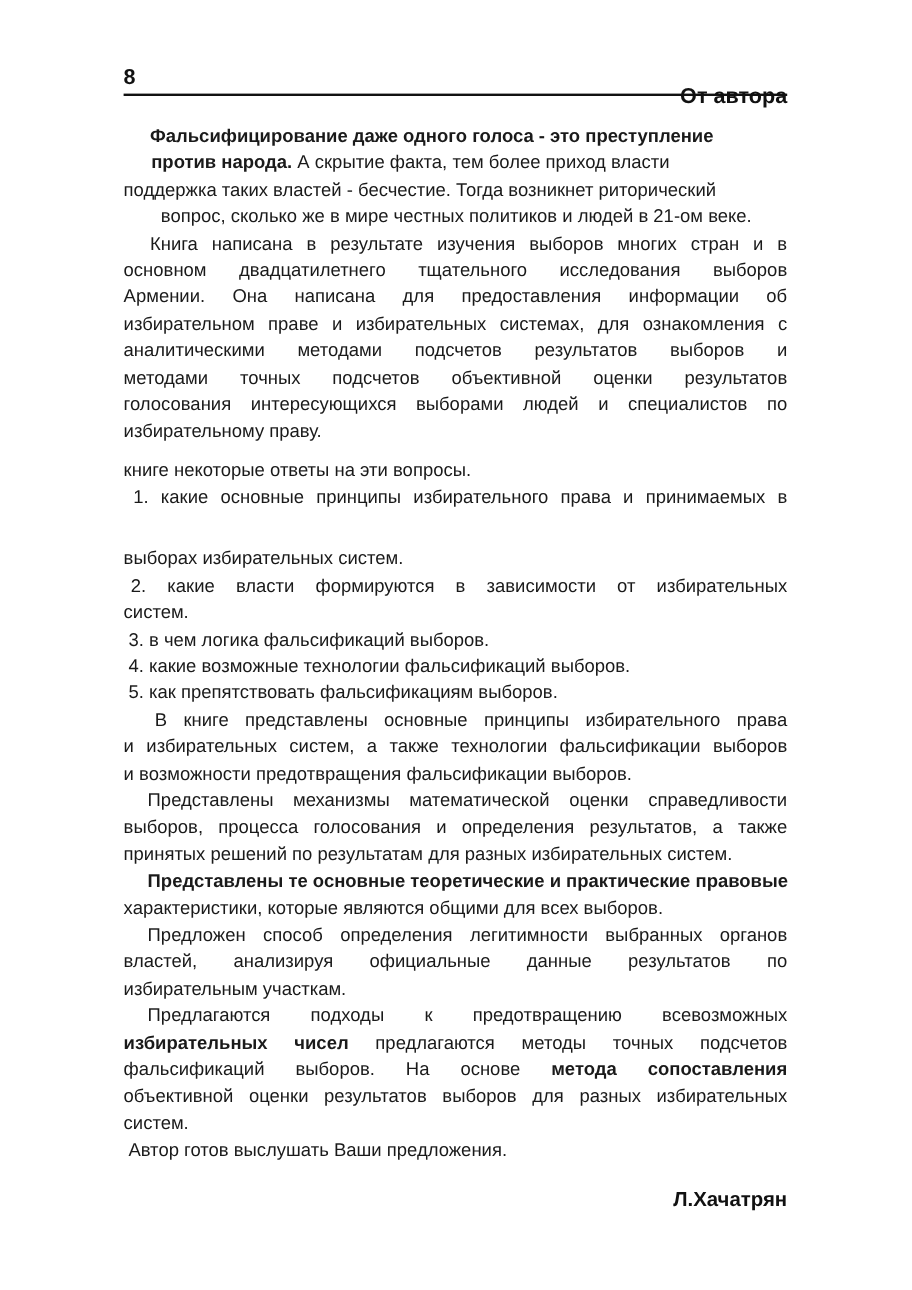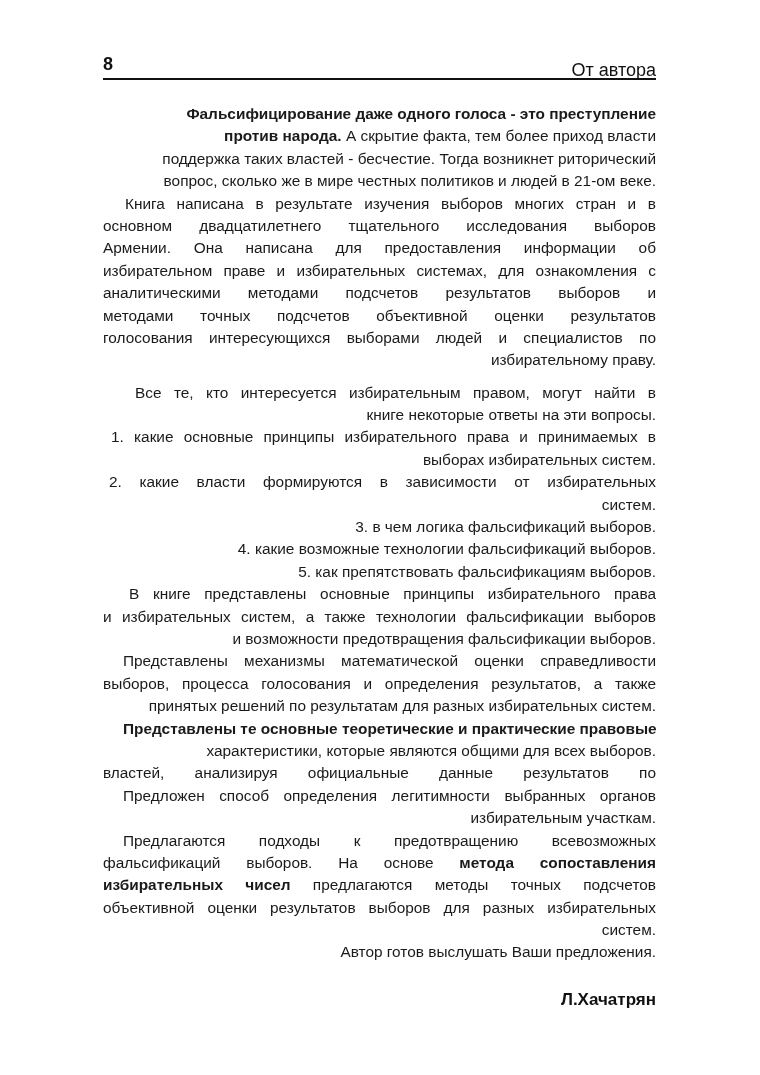--- a/index.html
+++ b/index.html
@@ -2,25 +2,25 @@
 <html><head>
 <meta charset="utf-8">
 <style>
   html, body { margin: 0; padding: 0; background: #ffffff; }
   body { width: 760px; height: 1075px; position: relative; overflow: hidden;
          font-family: "Liberation Sans", "DejaVu Sans", sans-serif; color: #1a1a1a; }
   .page { position: absolute; left: 0; top: 0; width: 760px; height: 1075px; background: #fff; }
   .header { position: absolute; left: 103px; top: 52px; width: 553px; height: 26px;
             border-bottom: 2px solid #111; }
   .header .pnum { position: absolute; left: 0; top: 2px; font-weight: bold; font-size: 18px; color:#111; }
-  .header .section { position: absolute; right: 0; top: 8px; font-weight: normal; font-size: 18px; color:#111; }
+  .header .section { position: absolute; right: 0; top: 18px; font-weight: bold; font-size: 18px; color:#111; }
   .body { position: absolute; left: 103px; top: 103px; width: 553px; }
   .line { height: 22.4px; line-height: 22.4px; font-size: 15.4px; white-space: nowrap; overflow: visible; }
   .line.j { text-align: justify; text-align-last: justify; }
-  .line.l { text-align: right; }
+  .line.l { text-align: left; }
   .gap { height: 10px; }
   .signature { position: absolute; right: 104px; top: 990px; font-weight: bold; font-size: 17px; color:#111; }
   b { font-weight: bold; }
 </style>
 </head>
 <body>
 
 <div class="page">
   <div class="header">
     <span class="pnum">8</span>
@@ -35,30 +35,29 @@
         <div class="line l" style="padding-left: 0px; margin-left: 31px;"><span>вопрос, сколько же в мире честных политиков и людей в 21-ом веке.</span></div>
       </div>
       <div>
         <div class="line j" style="padding-left: 22px;"><span>Книга написана в результате изучения выборов многих стран и в</span></div>
         <div class="line j" style="padding-left: 0px;"><span>основном двадцатилетнего тщательного исследования выборов</span></div>
         <div class="line j" style="padding-left: 0px;"><span>Армении. Она написана для предоставления информации об</span></div>
         <div class="line j" style="padding-left: 0px;"><span>избирательном праве и избирательных системах, для ознакомления с</span></div>
         <div class="line j" style="padding-left: 0px;"><span>аналитическими методами подсчетов результатов выборов и</span></div>
         <div class="line j" style="padding-left: 0px;"><span>методами точных подсчетов объективной оценки результатов</span></div>
         <div class="line j" style="padding-left: 0px;"><span>голосования интересующихся выборами людей и специалистов по</span></div>
-        <div class="line l" style="padding-left: 0px; margin-left: 30px;"><span>избирательному праву.</span></div>
+        <div class="line l" style="padding-left: 0px;"><span>избирательному праву.</span></div>
       </div>
       <div class="gap"></div>
       <div>
-        <div class="line j" style="padding-left: 32px;"><span>Все те, кто интересуется избирательным правом, могут найти в</span></div>
         <div class="line l" style="padding-left: 0px;"><span>книге некоторые ответы на эти вопросы.</span></div>
       </div>
       <div>
         <div class="line j" style="padding-left: 8px;"><span>1. какие основные принципы избирательного права и принимаемых в</span></div>
-        <div class="line l" style="padding-left: 0px;"><span>выборах избирательных систем.</span></div>
+        <div class="line l" style="padding-left: 0px; margin-top: 29px;"><span>выборах избирательных систем.</span></div>
         <div class="line j" style="padding-left: 6px;"><span>2. какие власти формируются в зависимости от избирательных</span></div>
         <div class="line l" style="padding-left: 0px;"><span>систем.</span></div>
         <div class="line l" style="padding-left: 4px;"><span>3. в чем логика фальсификаций выборов.</span></div>
         <div class="line l" style="padding-left: 4px;"><span>4. какие возможные технологии фальсификаций выборов.</span></div>
         <div class="line l" style="padding-left: 4px;"><span>5. как препятствовать фальсификациям выборов.</span></div>
       </div>
       <div>
         <div class="line j" style="padding-left: 26px;"><span>В книге представлены основные принципы избирательного права</span></div>
         <div class="line j" style="padding-left: 0px;"><span>и избирательных систем, а также технологии фальсификации выборов</span></div>
         <div class="line l" style="padding-left: 0px;"><span>и возможности предотвращения фальсификации выборов.</span></div>
@@ -66,28 +65,28 @@
       <div>
         <div class="line j" style="padding-left: 20px;"><span>Представлены механизмы математической оценки справедливости</span></div>
         <div class="line j" style="padding-left: 0px;"><span>выборов, процесса голосования и определения результатов, а также</span></div>
         <div class="line l" style="padding-left: 0px;"><span>принятых решений по результатам для разных избирательных систем.</span></div>
       </div>
       <div>
         <div class="line j" style="padding-left: 20px; font-weight: bold;"><span>Представлены те основные теоретические и практические правовые</span></div>
         <div class="line l" style="padding-left: 0px;"><span>характеристики, которые являются общими для всех выборов.</span></div>
       </div>
       <div>
+        <div class="line j" style="padding-left: 20px;"><span>Предложен способ определения легитимности выбранных органов</span></div>
         <div class="line j" style="padding-left: 0px;"><span>властей, анализируя официальные данные результатов по</span></div>
-        <div class="line j" style="padding-left: 20px;"><span>Предложен способ определения легитимности выбранных органов</span></div>
         <div class="line l" style="padding-left: 0px;"><span>избирательным участкам.</span></div>
       </div>
       <div>
         <div class="line j" style="padding-left: 20px;"><span>Предлагаются подходы к предотвращению всевозможных</span></div>
+        <div class="line j" style="padding-left: 0px;"><b>избирательных чисел</b><span> предлагаются методы точных подсчетов</span></div>
         <div class="line j" style="padding-left: 0px;"><span>фальсификаций выборов. На основе </span><b>метода сопоставления</b></div>
-        <div class="line j" style="padding-left: 0px;"><b>избирательных чисел</b><span> предлагаются методы точных подсчетов</span></div>
         <div class="line j" style="padding-left: 0px;"><span>объективной оценки результатов выборов для разных избирательных</span></div>
         <div class="line l" style="padding-left: 0px;"><span>систем.</span></div>
       </div>
       <div>
         <div class="line l" style="padding-left: 4px;"><span>Автор готов выслушать  Ваши предложения.</span></div>
       </div>
     </div>
 
   <div class="signature">Л.Хачатрян</div>
 </div>

